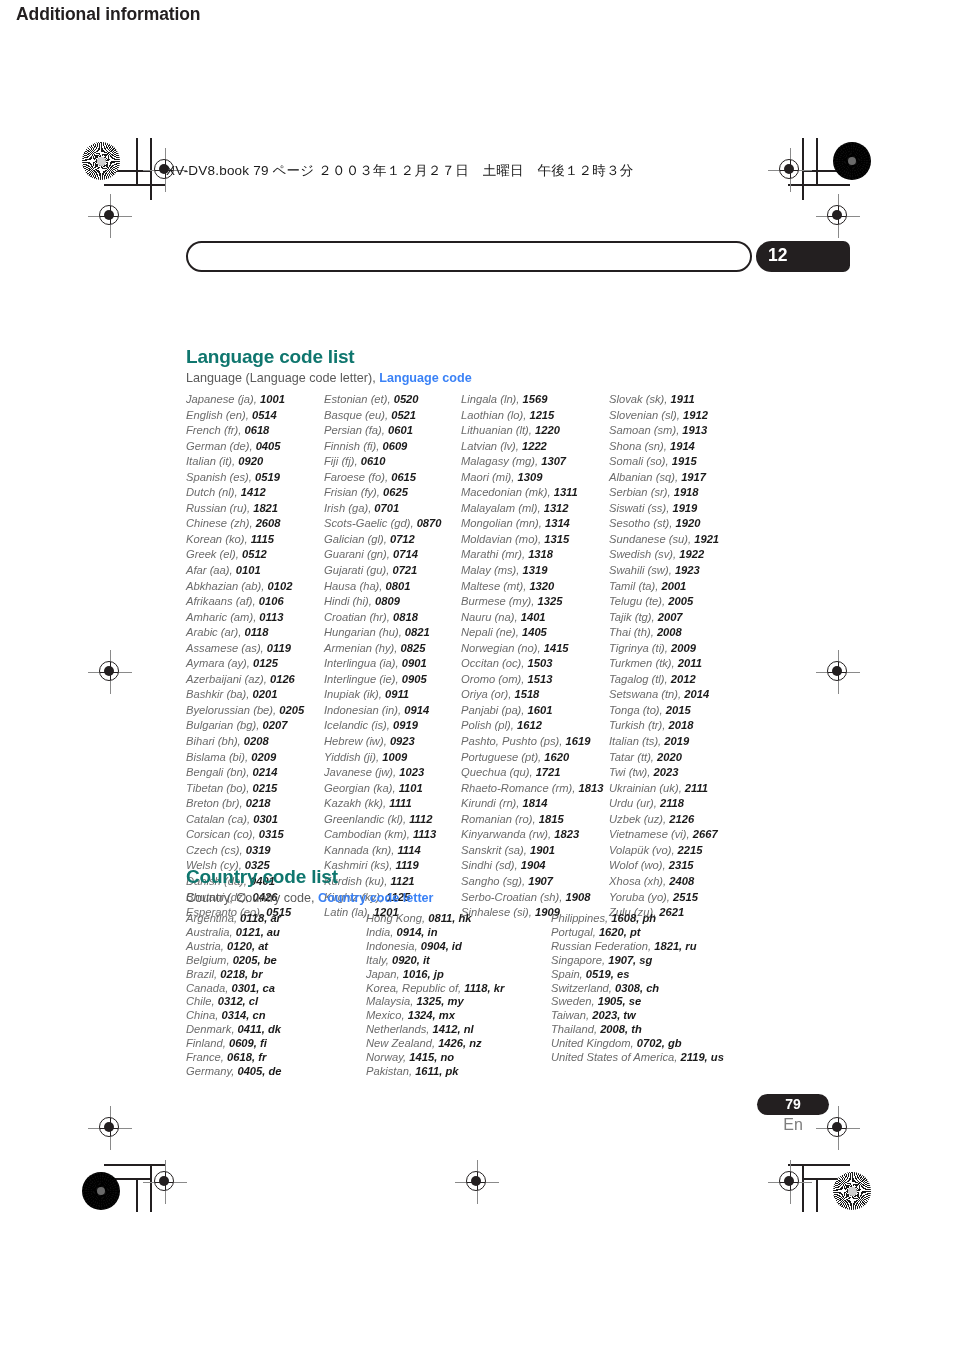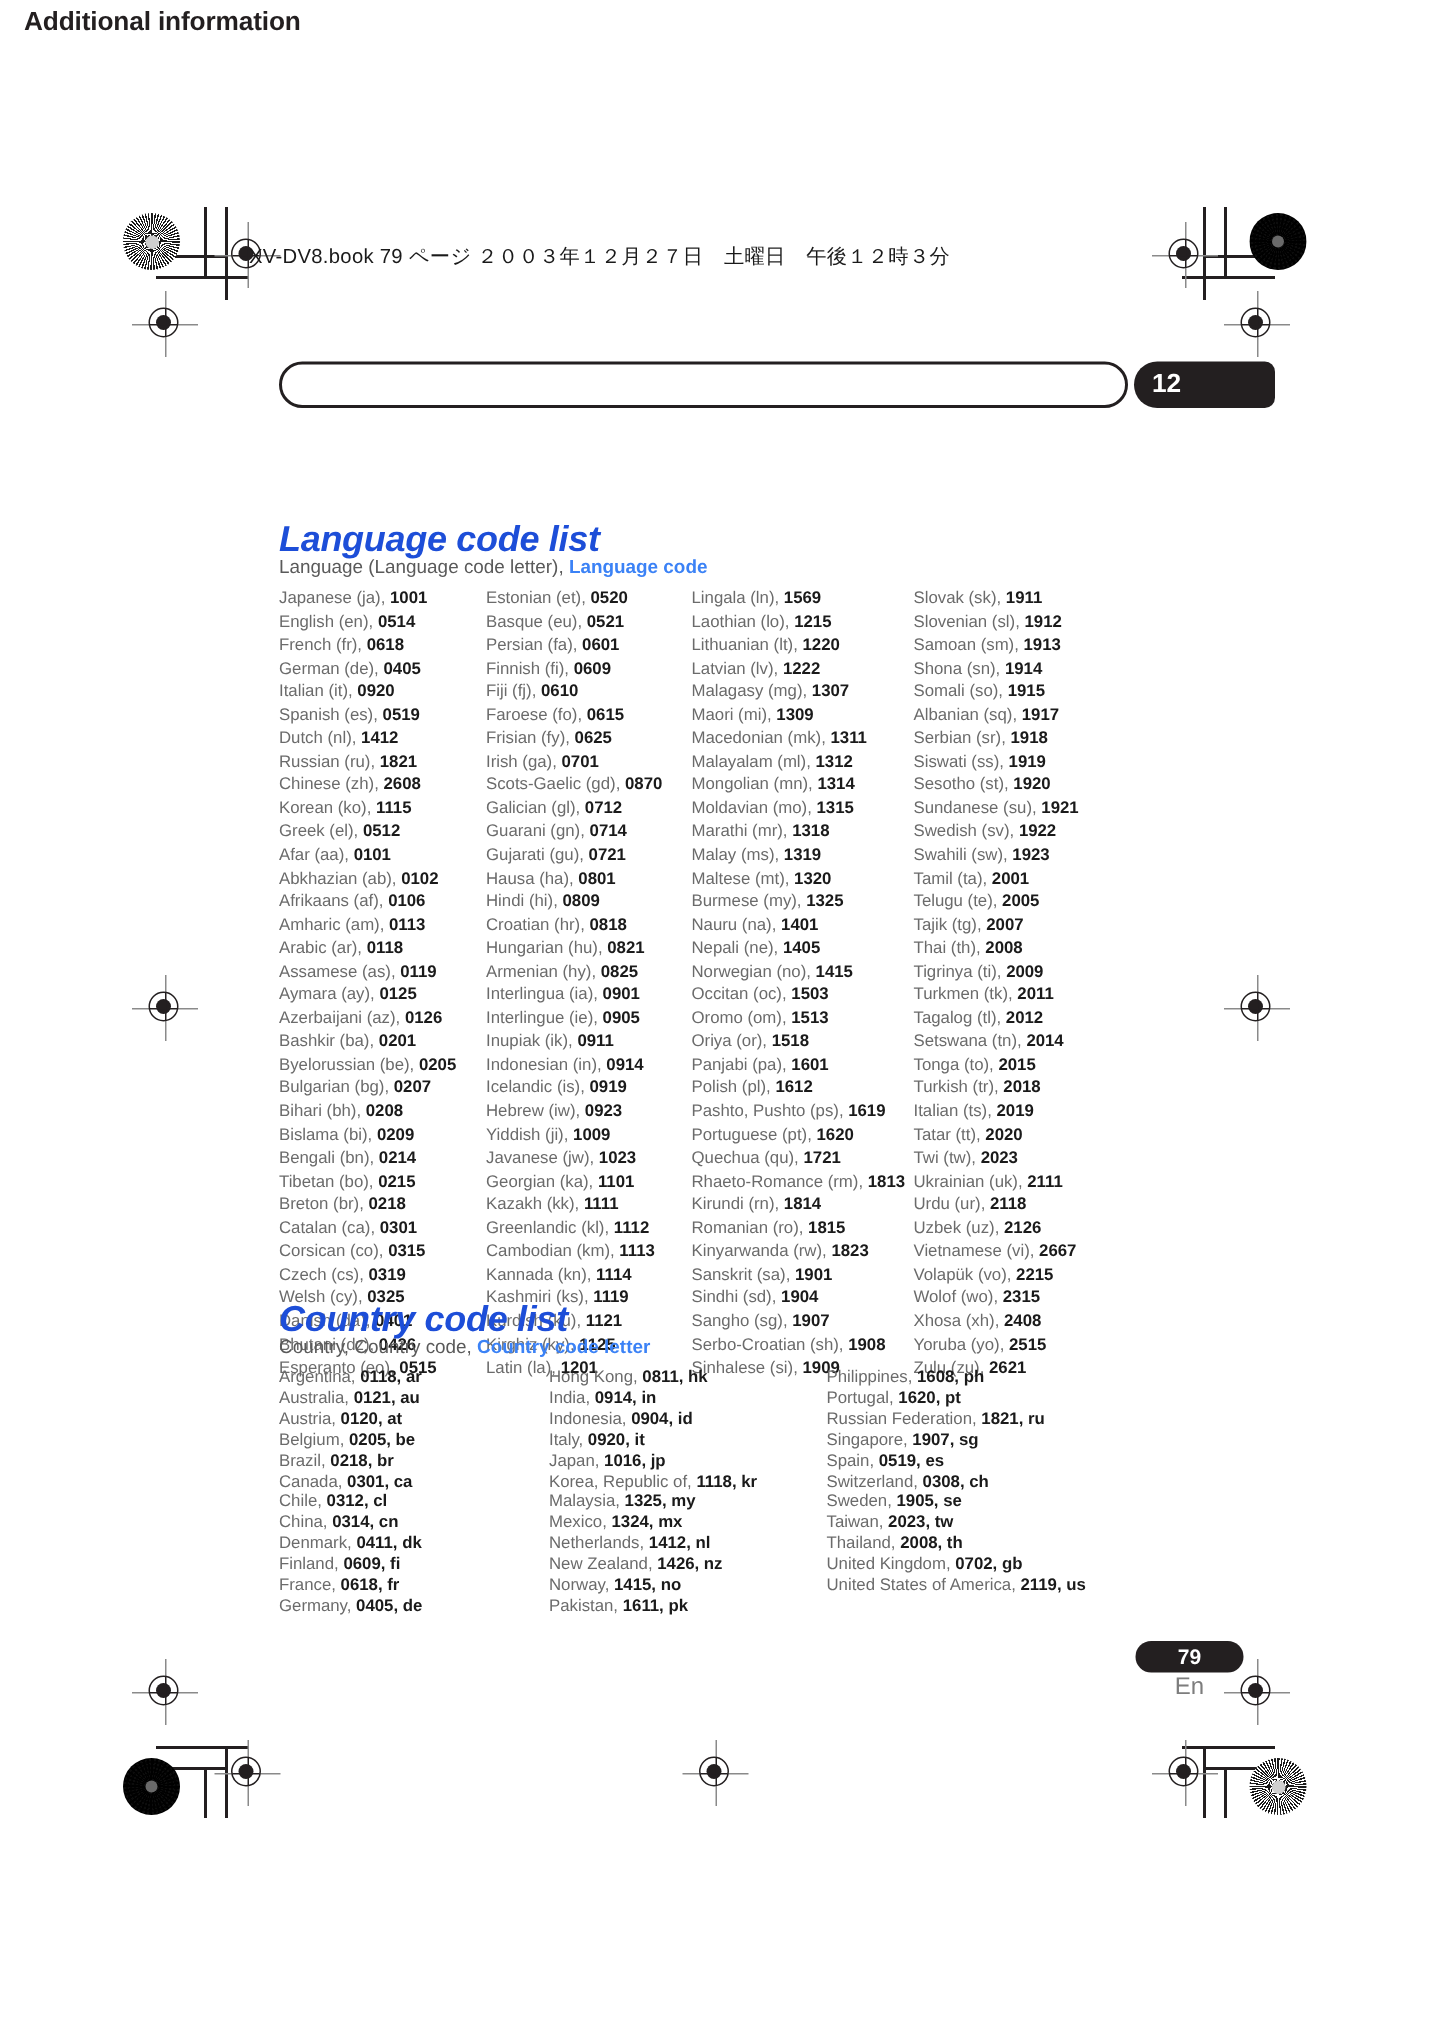--- a/index.html
+++ b/index.html
@@ -143,37 +143,37 @@
     color: #ffffff;
     font-size: 17.5px;
     font-weight: bold;
     box-sizing: border-box;
     padding: 4px 0 0 12px;
   }
 
   
   .sec-title {
     position: absolute;
-    font-size: 24px;
+    font-size: 19px;
     font-weight: bold;
-    color: #1d4ed8;
+    color: #0f766e;
     letter-spacing: -0.2px;
-    font-style: italic;
   }
   .sec-sub {
     position: absolute;
     font-size: 12.6px;
     color: #5a5a5a;
   }
   .sec-sub b { color: #3b82f6; font-weight: bold; }
 
   
   .cols {
     position: absolute;
     display: flex;
+    font-style: italic;
   }
   .col { }
   .entry {
     font-size: 11.2px;
     line-height: 15.55px;
     color: #6b6b6b;
     white-space: nowrap;
   }
   .entry b {
     color: #1a1a1a;

